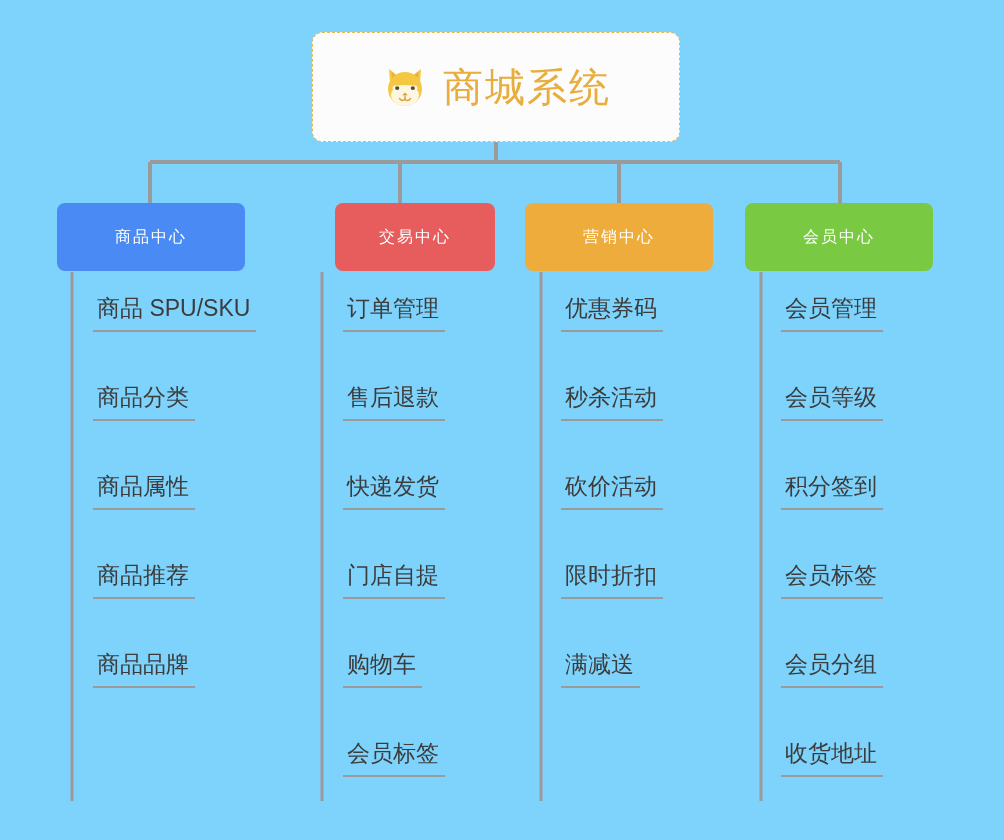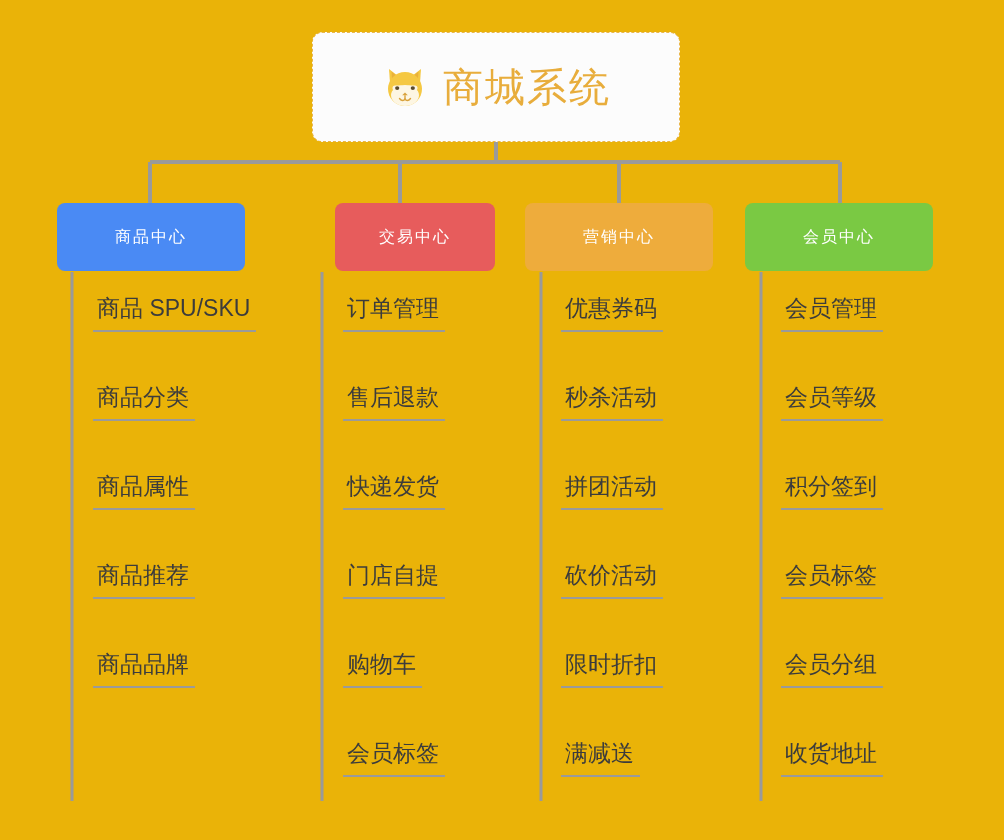--- a/index.html
+++ b/index.html
@@ -98,21 +98,21 @@
 
   
   .branch-1 { left: 57px;  width: 188px; }
   .branch-2 { left: 307px; width: 188px; }
   .branch-3 { left: 525px; width: 188px; }
   .branch-4 { left: 745px; width: 188px; }
 </style>
 </head>
 <body>
 
-<div id="diagram" style="background: #eab308;">
+<div id="diagram" style="background: #7dd3fc;">
 
   <div class="root-node" style="border-color: rgb(233, 182, 74); background: rgb(252, 252, 252);">
     <span class="root-icon">
       <svg viewBox="0 0 48 48" width="48" height="48" aria-hidden="true">
         <path d="M8 6 L9 20 L17 13 Z" fill="#f5c842"></path>
         <path d="M40 6 L39 20 L31 13 Z" fill="#f5c842"></path>
         <path d="M10.5 8.5 L11.2 18 L16 13.2 Z" fill="#e9b13a"></path>
         <path d="M37.5 8.5 L36.8 18 L32 13.2 Z" fill="#e9b13a"></path>
         <ellipse cx="24" cy="26" rx="17" ry="17" fill="#f5c842"></ellipse>
         <path d="M24 16 C33 16 39 21 39 27 C39 35 32 42 24 42 C16 42 9 35 9 27 C9 21 15 16 24 16 Z" fill="#f5c842"></path>
@@ -201,23 +201,20 @@
       <span>营销中心</span>
     </div>
     <ul class="leaf-list">
       <li class="leaf-item">
           <span class="leaf-label">优惠券码</span>
         </li>
       <li class="leaf-item">
           <span class="leaf-label">秒杀活动</span>
         </li>
       <li class="leaf-item">
-          <span class="leaf-label">拼团活动</span>
-        </li>
-      <li class="leaf-item">
           <span class="leaf-label">砍价活动</span>
         </li>
       <li class="leaf-item">
           <span class="leaf-label">限时折扣</span>
         </li>
       <li class="leaf-item">
           <span class="leaf-label">满减送</span>
         </li>
     </ul>
   </div>

